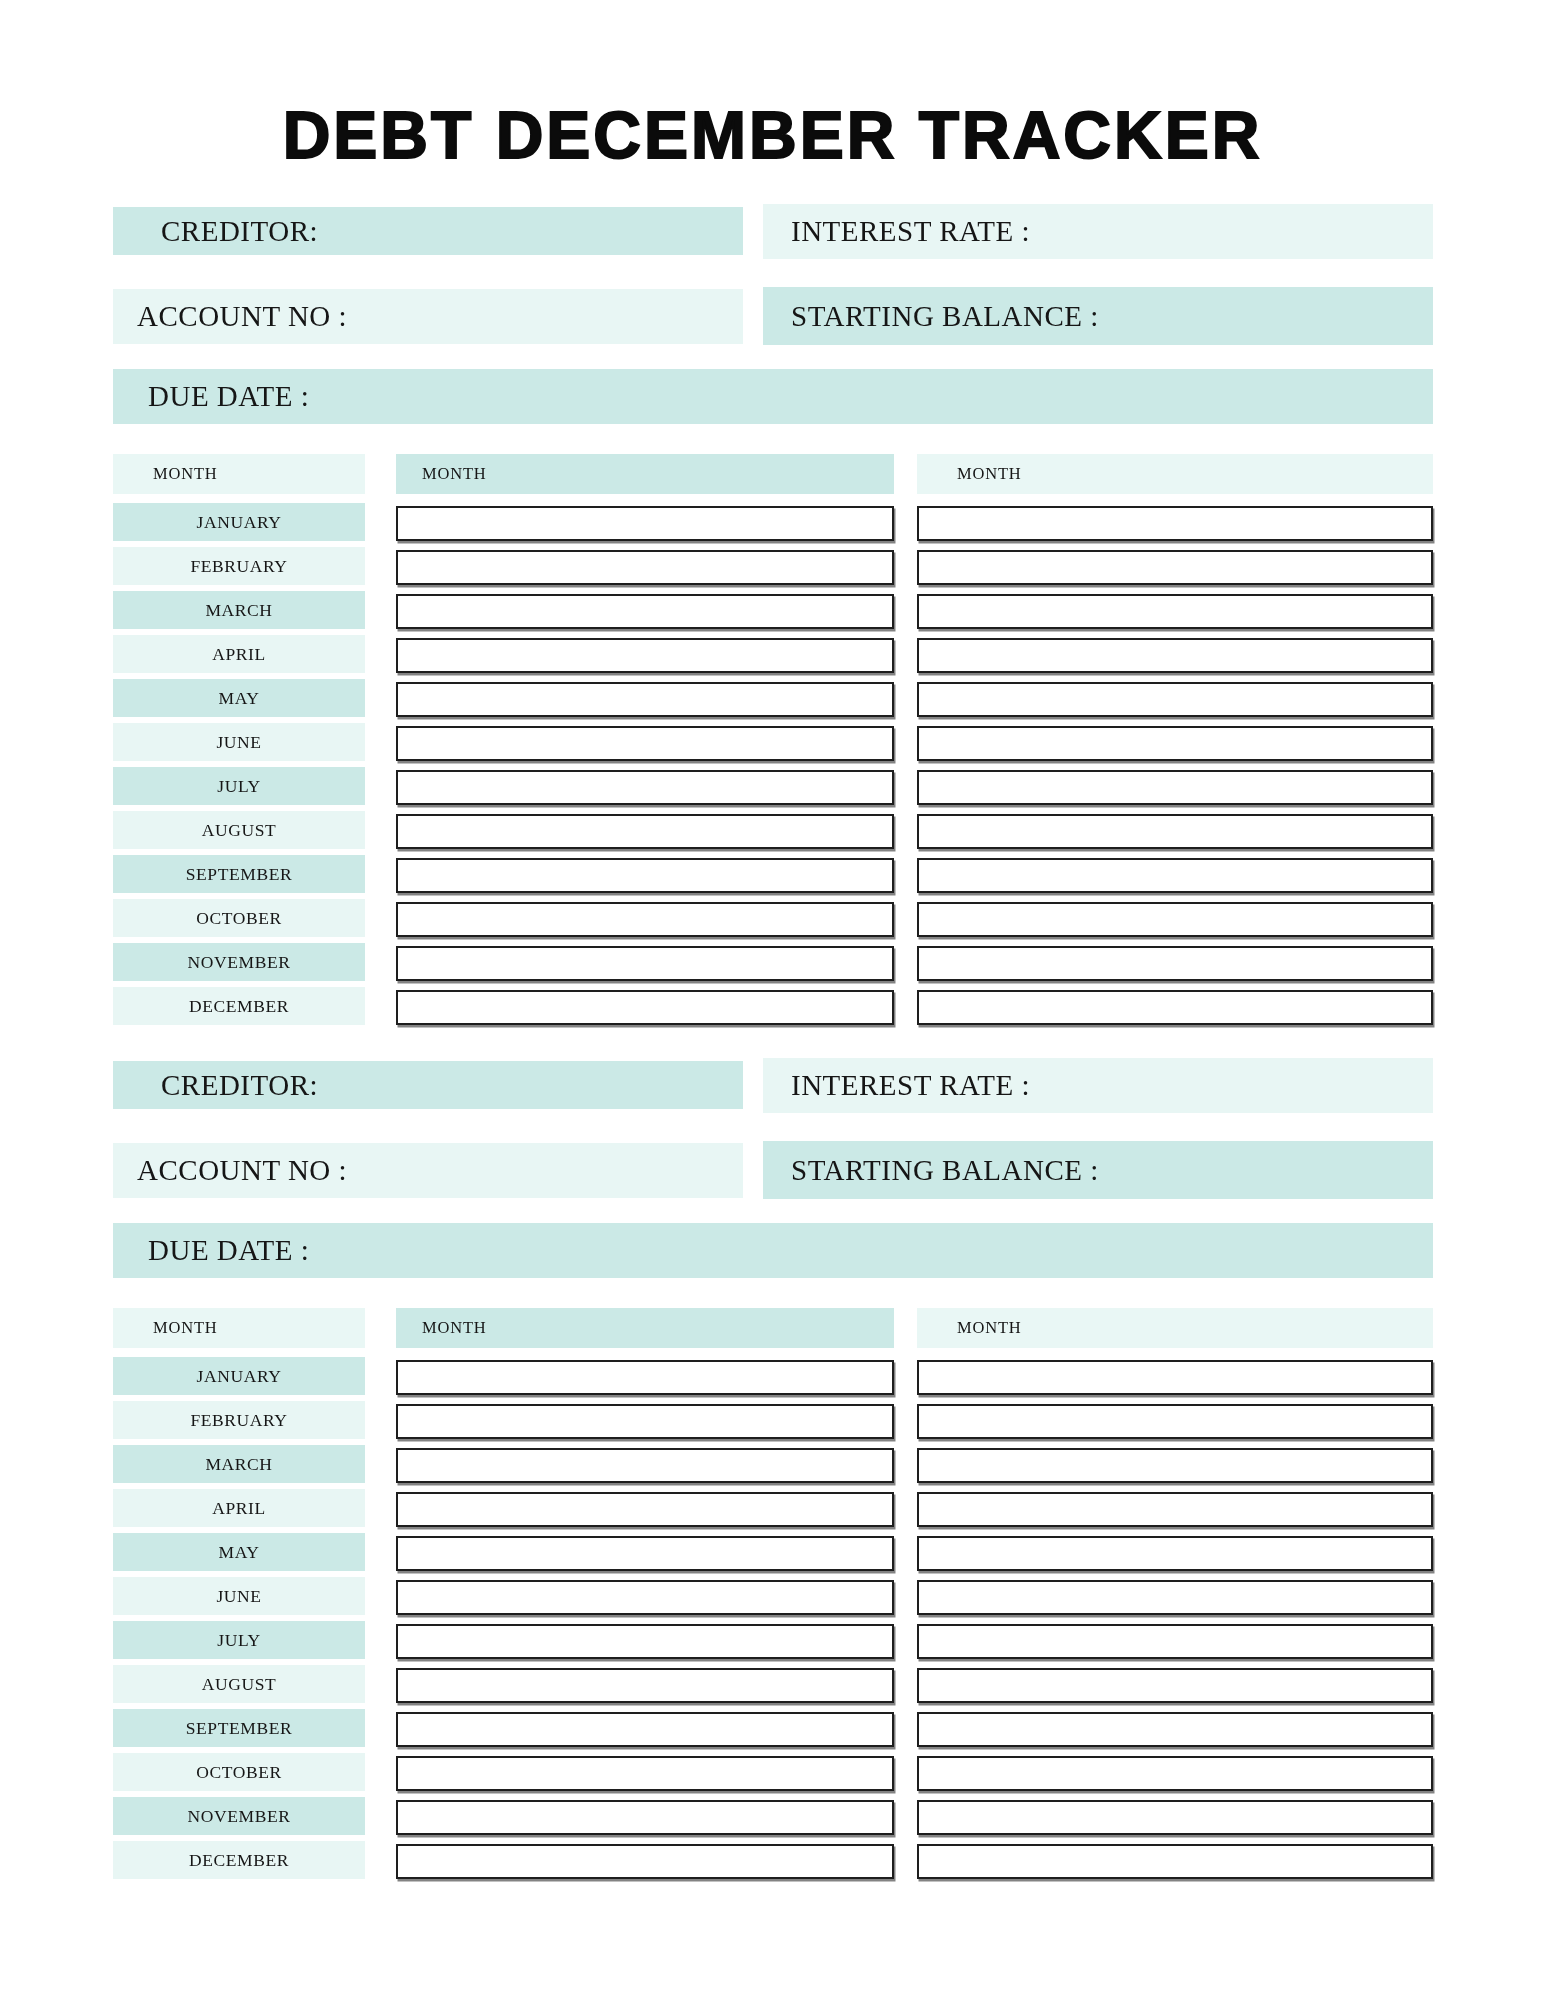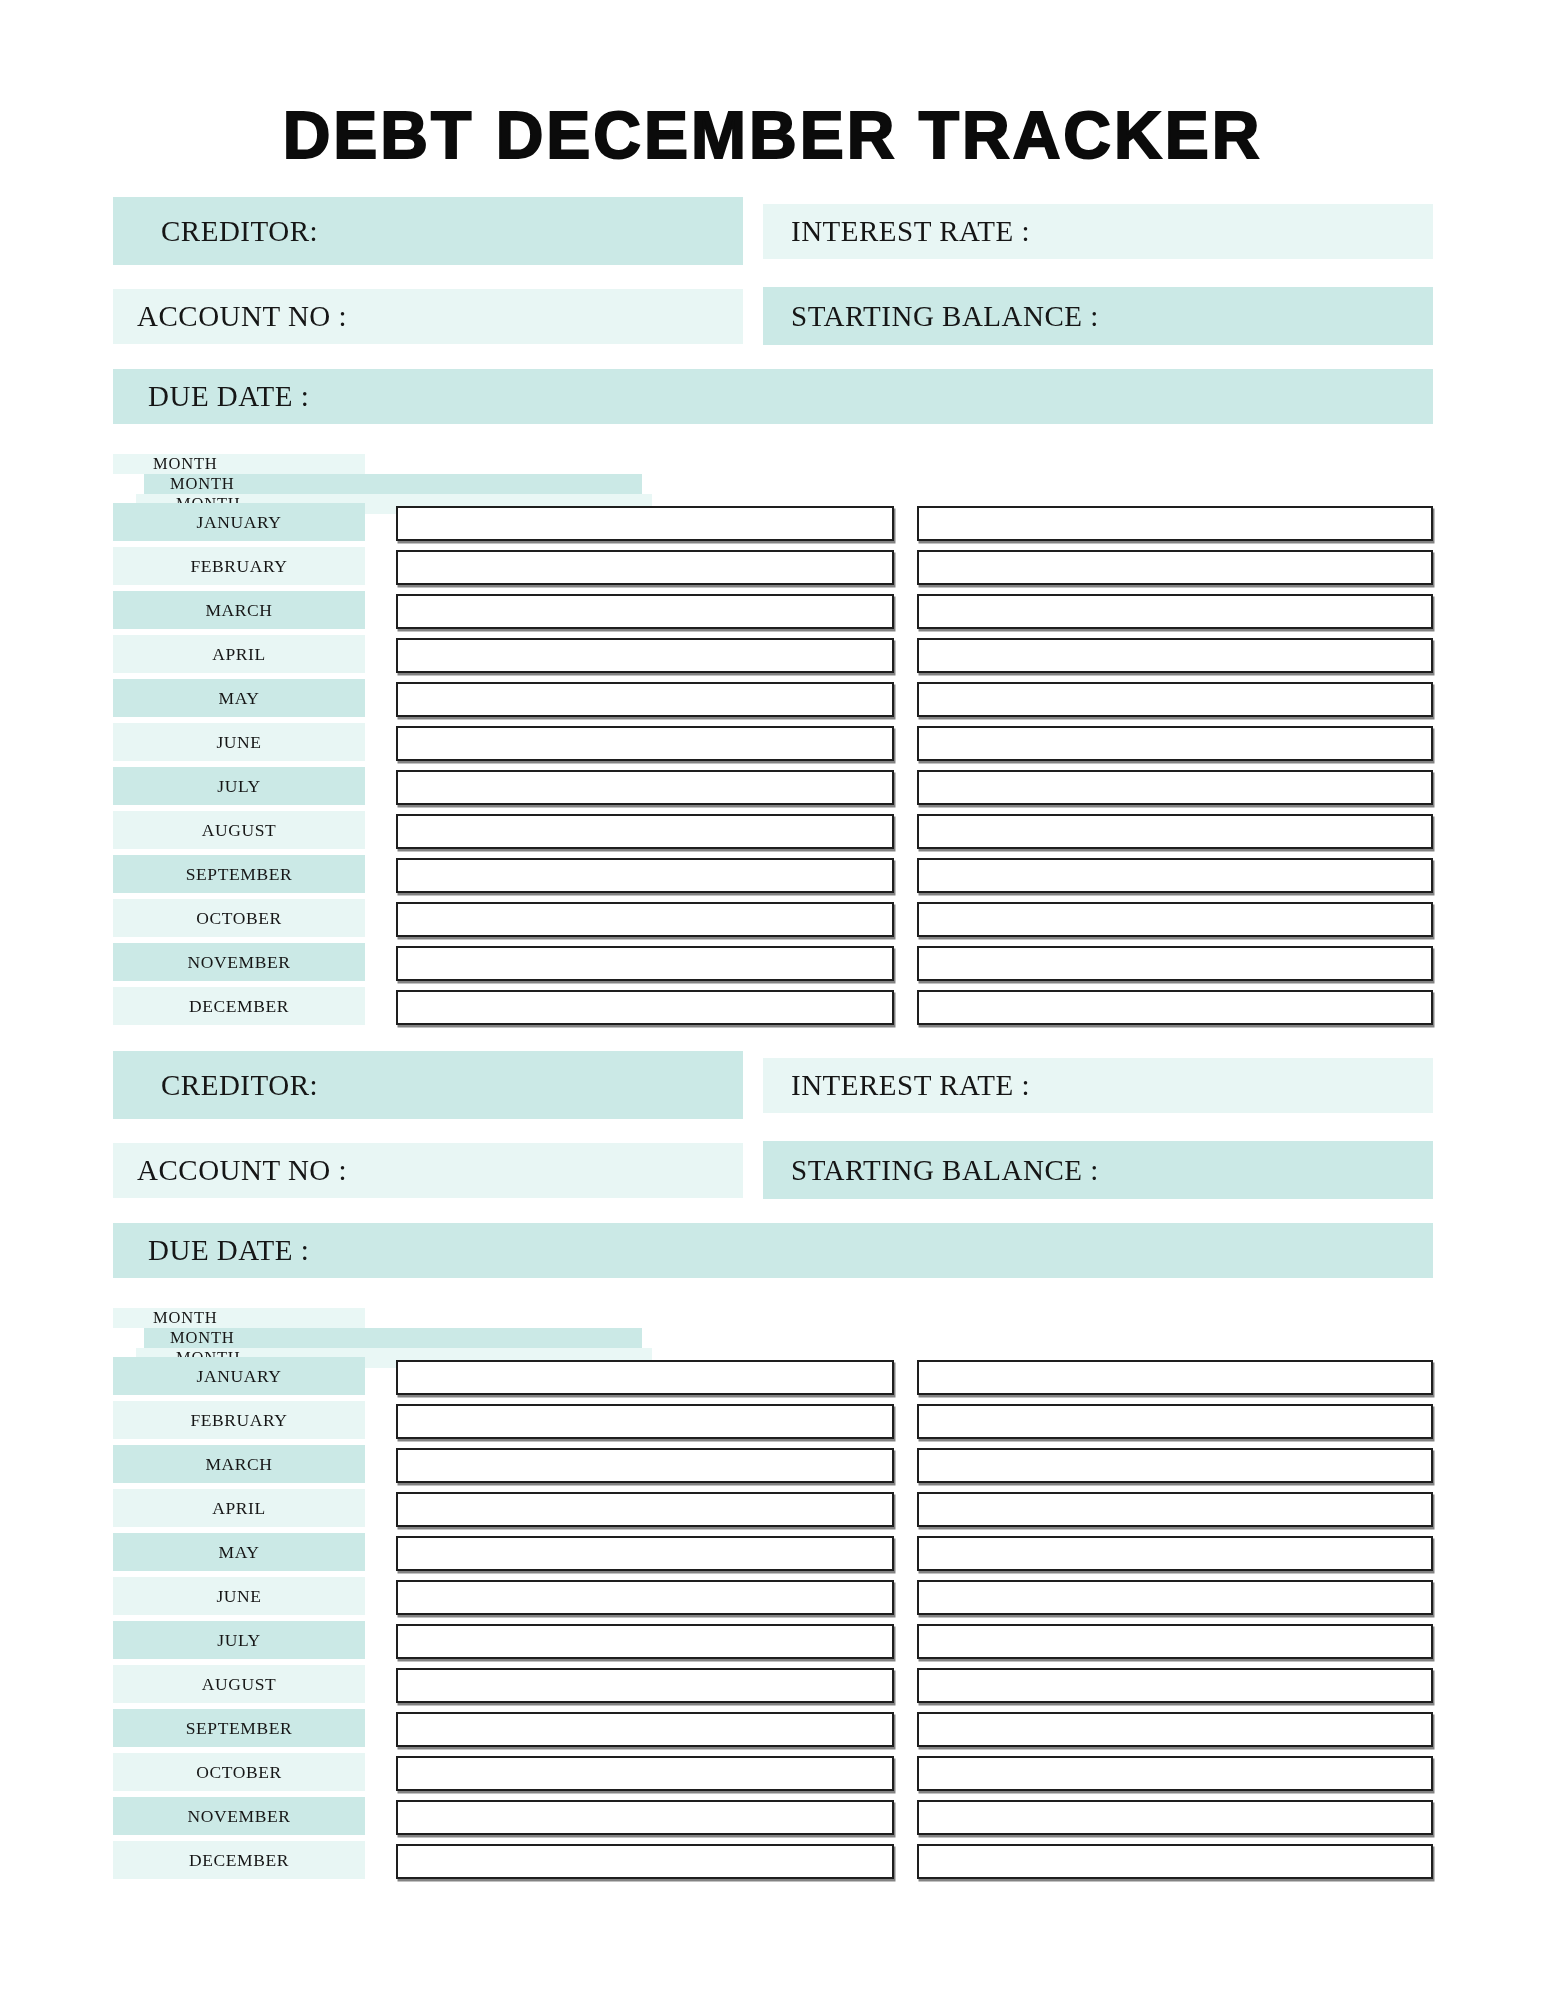--- a/index.html
+++ b/index.html
@@ -32,33 +32,33 @@
     display:flex; align-items:center;
     padding-left:24px;
     font-size:29px;
     letter-spacing:0.5px;
     white-space:pre;
   }
   .teal-dark  { background:#cbe9e6; }
   .teal-light { background:#e8f6f4; }
   .box-left   { width:630px; }
   .box-right  { width:670px; margin-left:20px; padding-left:28px; }
-  .h56 { height:68px;padding-left:48px; } .h52 { height:55px; } .h58 { height:58px; }
+  .h56 { height:48px;padding-left:48px; } .h52 { height:55px; } .h58 { height:58px; }
 
   .due-bar {
     box-sizing:border-box;
     margin-top:24px;
     width:1320px; height:55px;
     display:flex; align-items:center;
     padding-left:35px;
     font-size:29px;
     letter-spacing:0.5px;
   }
 
-  .thead { display:flex; margin-top:30px; height:40px;flex-direction:column; }
+  .thead { display:flex; margin-top:30px; height:40px; }
   .th {
     box-sizing:border-box;
     display:flex; align-items:center;
     font-size:16.5px;
     letter-spacing:0.8px;
   }
   .th-month { width:252px; padding-left:40px; background:#e9f7f5; }
   .th-c1    { width:498px; margin-left:31px; padding-left:26px; background:#cbe9e6; }
   .th-c2    { width:516px; margin-left:23px; padding-left:40px; background:#e9f7f5; }
 

